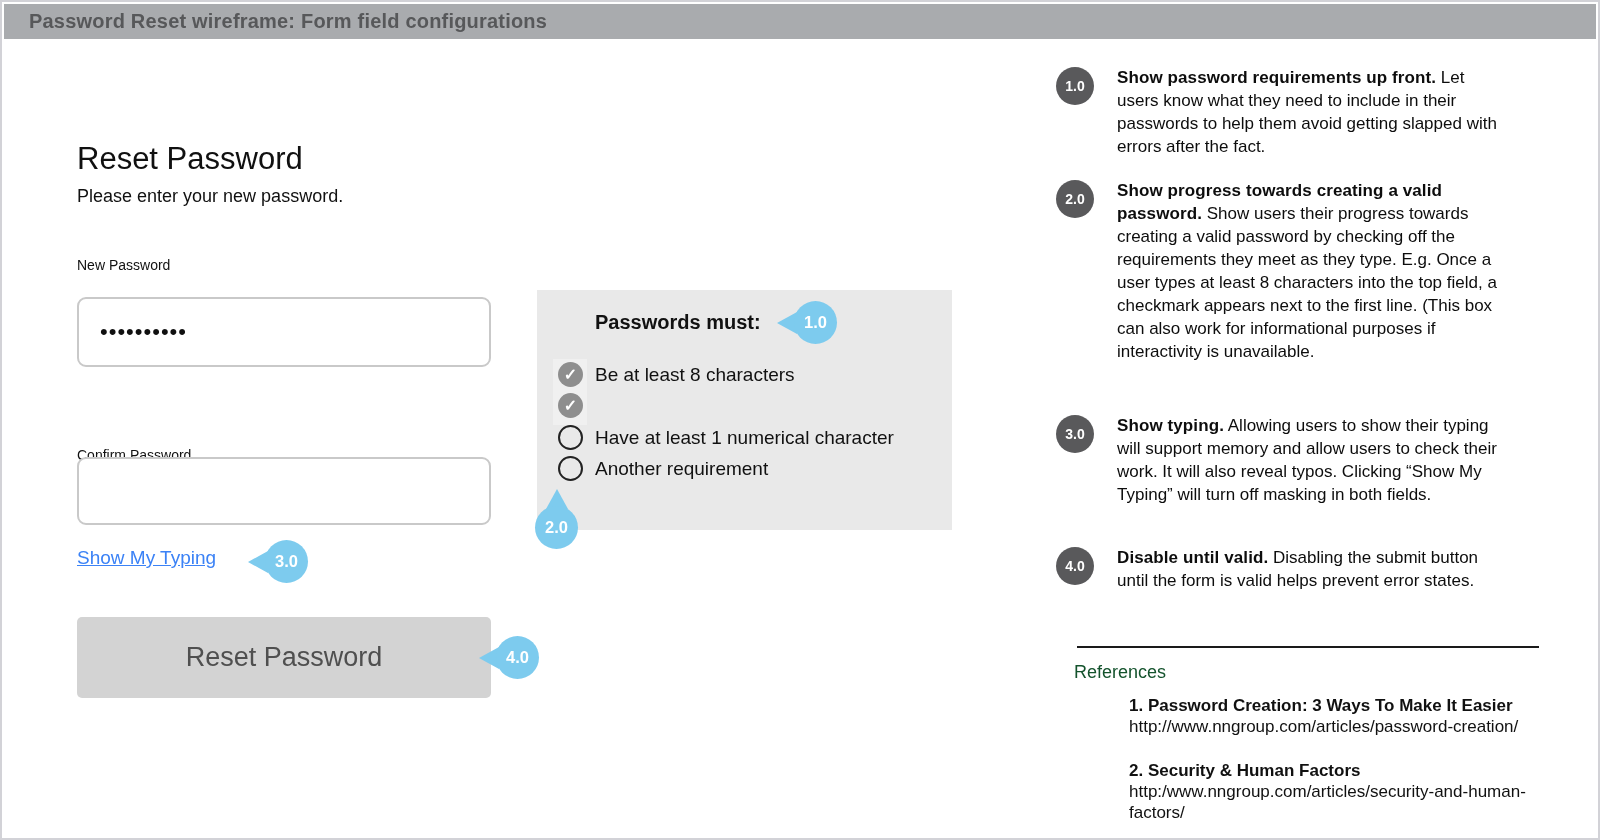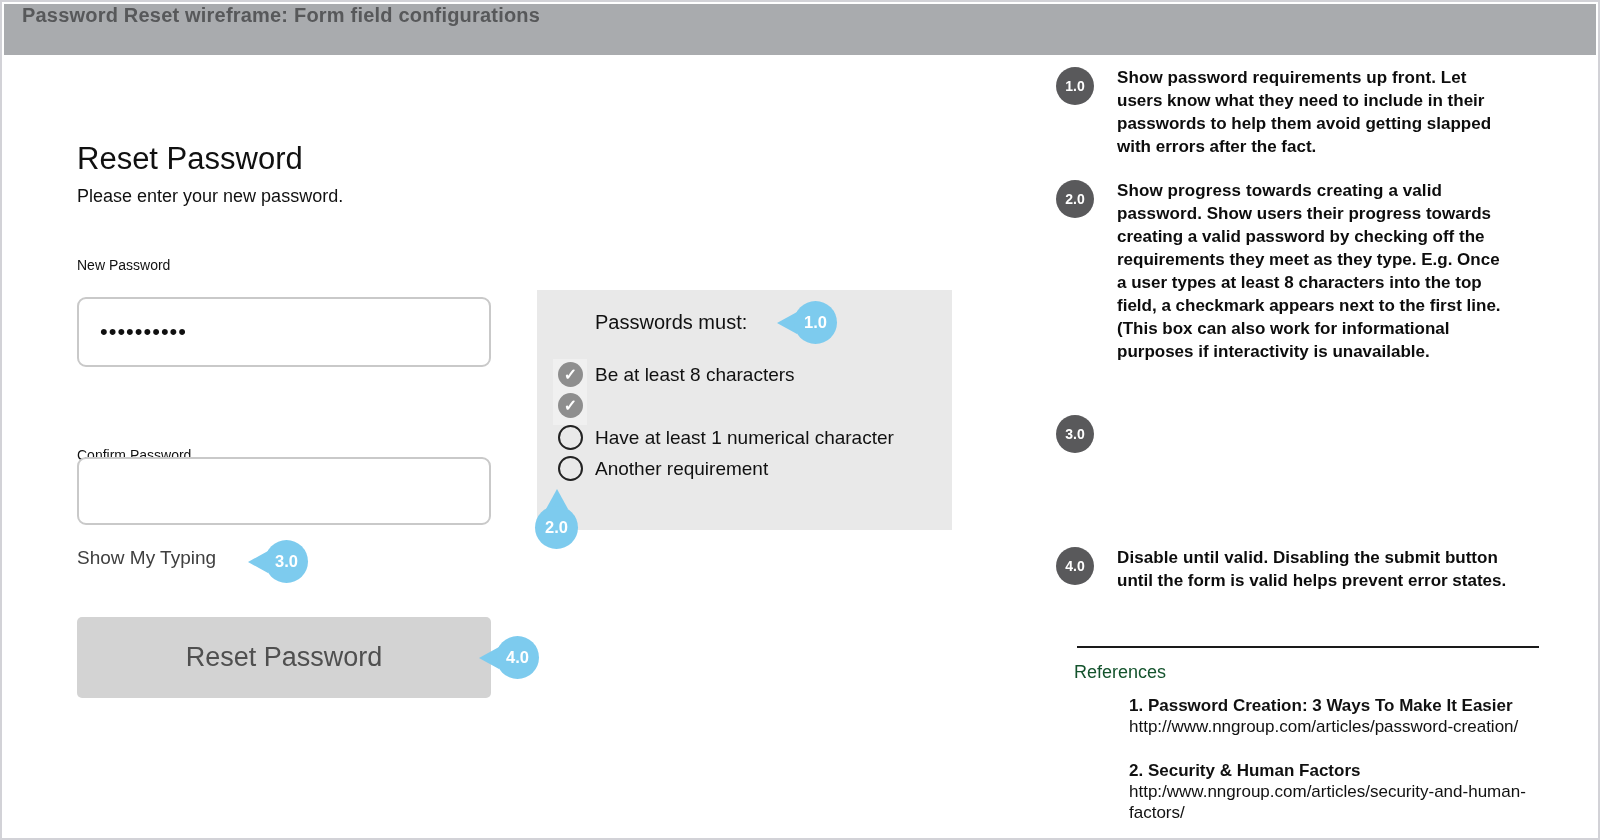--- a/index.html
+++ b/index.html
@@ -6,22 +6,22 @@
   html,body { background:#fff; }
   body { font-family:"Liberation Sans", sans-serif; color:#111; }
 
   .canvas {
     position:relative; width:1600px; height:840px;
     background:#ffffff; border:2px solid #d2d2d7; overflow:hidden;
   }
 
   
   .titlebar {
-    position:absolute; left:2px; top:2px; right:2px; height:51px;
-    background:#a9abae; display:flex; align-items:flex-start; padding-left:18px;
+    position:absolute; left:2px; top:2px; right:2px; height:35px;
+    background:#a9abae; display:flex; align-items:center; padding-left:25px;
   }
   .titlebar .t {
     font-size:20px; font-weight:bold; color:#57585a; letter-spacing:0.2px;
   }
 
   
   .h1 { position:absolute; left:75px; top:139px; font-size:31px; color:#101010; }
   .sub { position:absolute; left:75px; top:184px; font-size:18px; }
   .flabel { position:absolute; font-size:14px; }
   .flabel.l1 { left:75px; top:255px; }
@@ -29,37 +29,37 @@
   .pwinput {
     position:absolute; left:75px; width:414px; height:70px;
     border:2px solid #c9c9c9; border-radius:9px; background:#fff;
     font-family:"Liberation Sans", sans-serif;
     font-size:22px; letter-spacing:1px; padding:0 0 0 21px; color:#101010;
     outline:none;
   }
   .pwinput.i1 { top:295px; }
   .pwinput.i2 { top:455px; height:68px; }
   .showlink {
-    position:absolute; left:75px; top:545px; font-size:19px; color:#404040;
-    cursor:pointer;
+    position:absolute; left:75px; top:545px; font-size:19px; color:#3b82f6;
+    text-decoration:underline; cursor:pointer;
   }
   .resetbtn {
     position:absolute; left:75px; top:615px; width:414px; height:81px;
     background:#d3d3d3; border:none; border-radius:5px;
     font-family:"Liberation Sans", sans-serif;
     font-size:27px; color:#4f4f4f; cursor:pointer;
   }
 
   
   .reqbox {
     position:absolute; left:535px; top:288px; width:415px; height:240px;
     background:#e9e9e9;
   }
   .reqbox .heading {
-    position:absolute; left:58px; top:21px; font-size:20px; font-weight:normal;
+    position:absolute; left:58px; top:21px; font-size:20px; font-weight:bold;
   }
   .check-glow {
     position:absolute; left:16px; top:69px; width:34px; height:66px;
     background:rgba(255,255,255,0.35);
   }
   .reqrow { position:absolute; left:21px; height:27px; display:flex; align-items:center; }
   .reqrow.r0 { top:71px; } .reqrow.r1 { top:102px; }
   .reqrow.r2 { top:134px; } .reqrow.r3 { top:165px; }
   .ck {
     width:25px; height:25px; border-radius:50%; margin-right:12px;
@@ -95,21 +95,21 @@
 
   
   .ann { position:absolute; left:1054px; width:470px; display:flex; align-items:flex-start; }
   .ann.a1 { top:64px; } .ann.a2 { top:177px; } .ann.a3 { top:412px; } .ann.a4 { top:544px; }
   .badge {
     width:38px; height:38px; border-radius:50%; background:#59595b; color:#fff;
     font-size:14px; font-weight:bold; display:flex; align-items:center; justify-content:center;
     flex:0 0 38px; margin-top:1px;
   }
   .ann .body {
-    margin-left:23px; width:392px; font-size:17px; line-height:23px; color:#0d0d0d;font-weight:bold;
+    margin-left:23px; width:392px; font-size:17px; line-height:23px; color:#0d0d0d;
   }
   .ann .body b { letter-spacing:0.1px; }
 
   
   .divider { position:absolute; left:1075px; top:644px; width:462px; height:2px; background:#1a1a1a; }
   .refhead { position:absolute; left:1072px; top:660px; font-size:18px; color:#14532d; }
   .ref { position:absolute; left:1127px; width:404px; font-size:17px; line-height:21px; overflow-wrap:anywhere; }
   .ref.r1 { top:693px; }
   .ref.r2 { top:758px; }
 </style>
@@ -176,20 +176,21 @@
   <div class="ann a1">
     <span class="badge">1.0</span>
     <p class="body"><b>Show password requirements up front.</b> <span>Let users know what they need to include in their passwords to help them avoid getting slapped with errors after the fact.</span></p>
   </div>
   <div class="ann a2">
     <span class="badge">2.0</span>
     <p class="body"><b>Show progress towards creating a valid password.</b> <span>Show users their progress towards creating a valid password by checking off the requirements they meet as they type. E.g. Once a user types at least 8 characters into the top field, a checkmark appears next to the first line. (This box can also work for informational purposes if interactivity is unavailable.</span></p>
   </div>
   <div class="ann a3">
     <span class="badge">3.0</span>
+    <p class="body"><b>Show typing.</b> <span>Allowing users to show their typing will support memory and allow users to check their work. It will also reveal typos. Clicking “Show My Typing” will turn off masking in both fields.</span></p>
   </div>
   <div class="ann a4">
     <span class="badge">4.0</span>
     <p class="body"><b>Disable until valid.</b> <span>Disabling the submit button until the form is valid helps prevent error states.</span></p>
   </div>
 
   <div class="divider"></div>
   <div class="refhead">References</div>
   <p class="ref r1"><b>1. Password Creation: 3 Ways To Make It Easier</b> <span>http://www.nngroup.com/articles/password-creation/</span></p>
   <p class="ref r2"><b>2. Security &amp; Human Factors</b> <span>http:/www.nngroup.com/articles/security-and-human-factors/</span></p>

